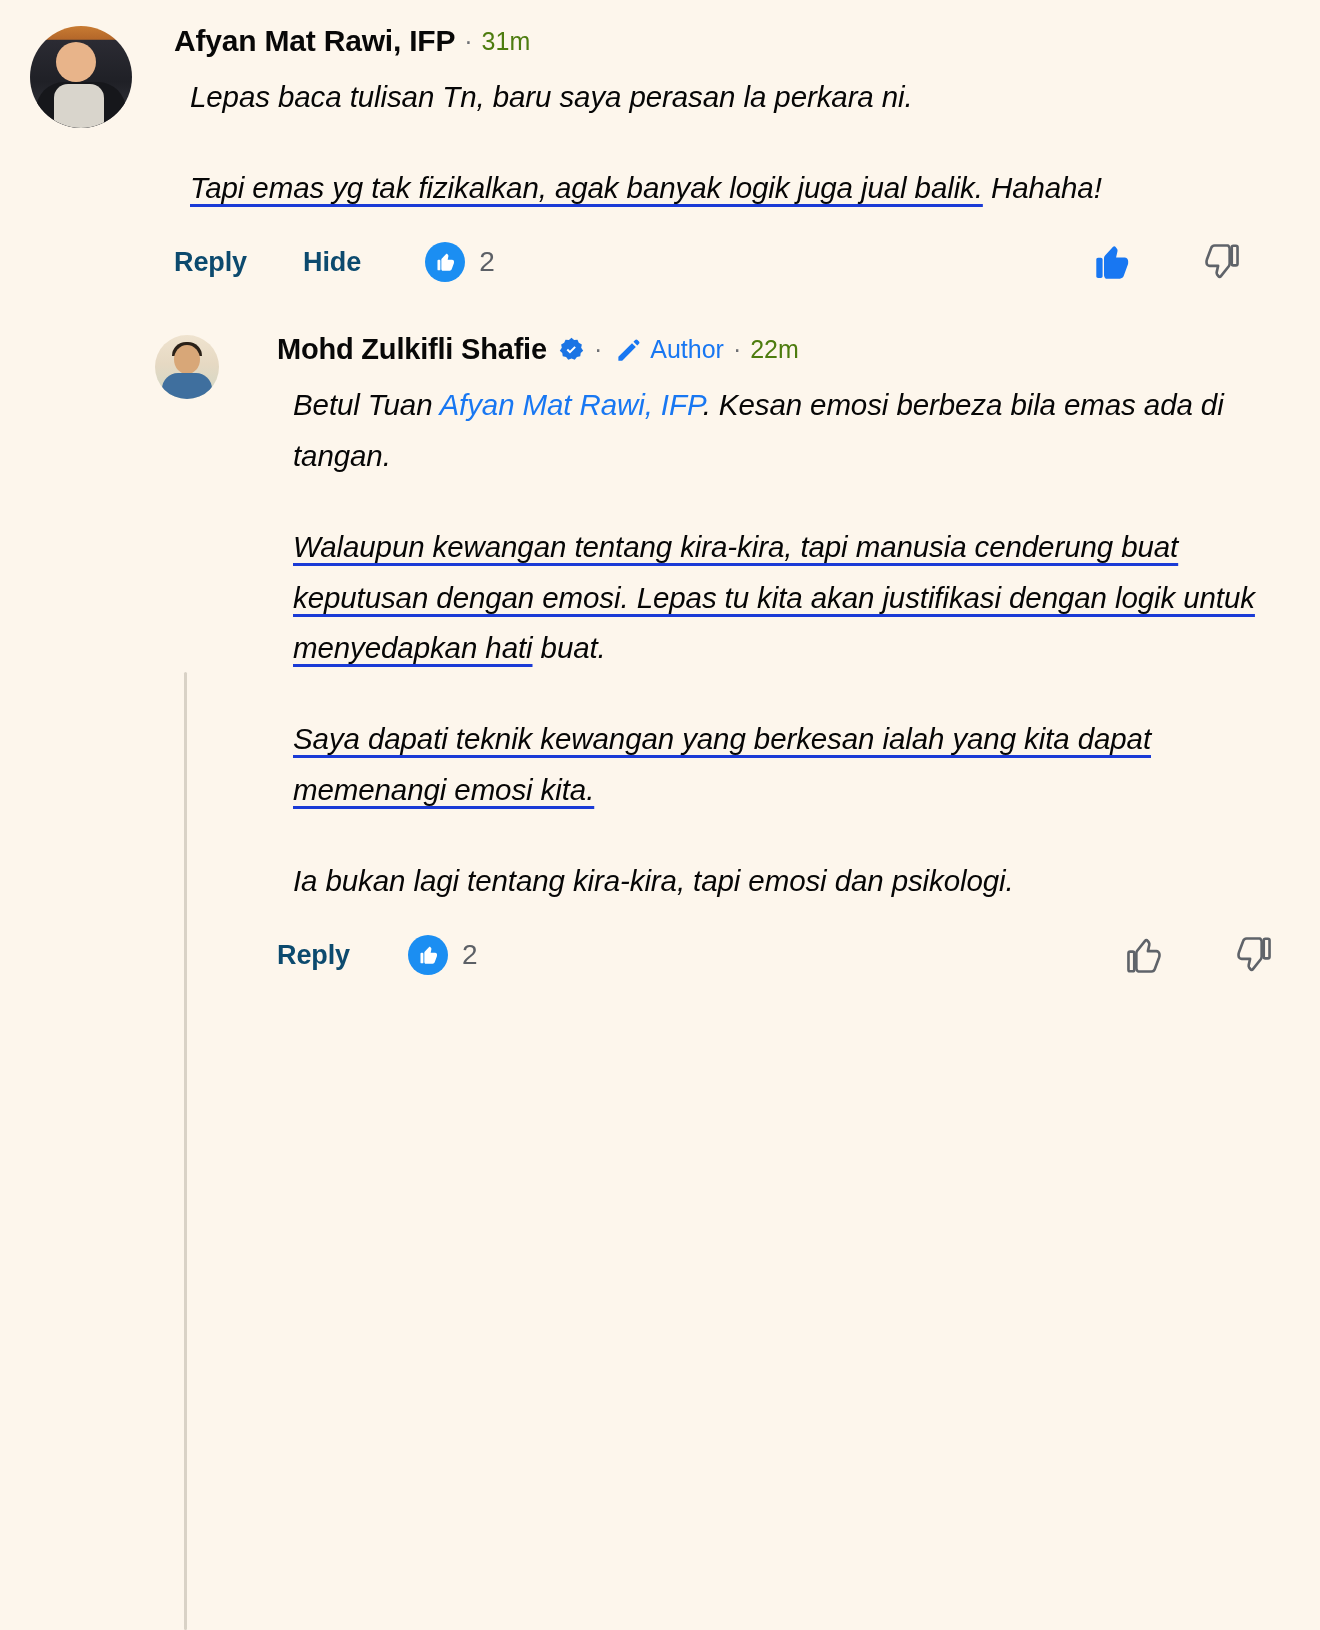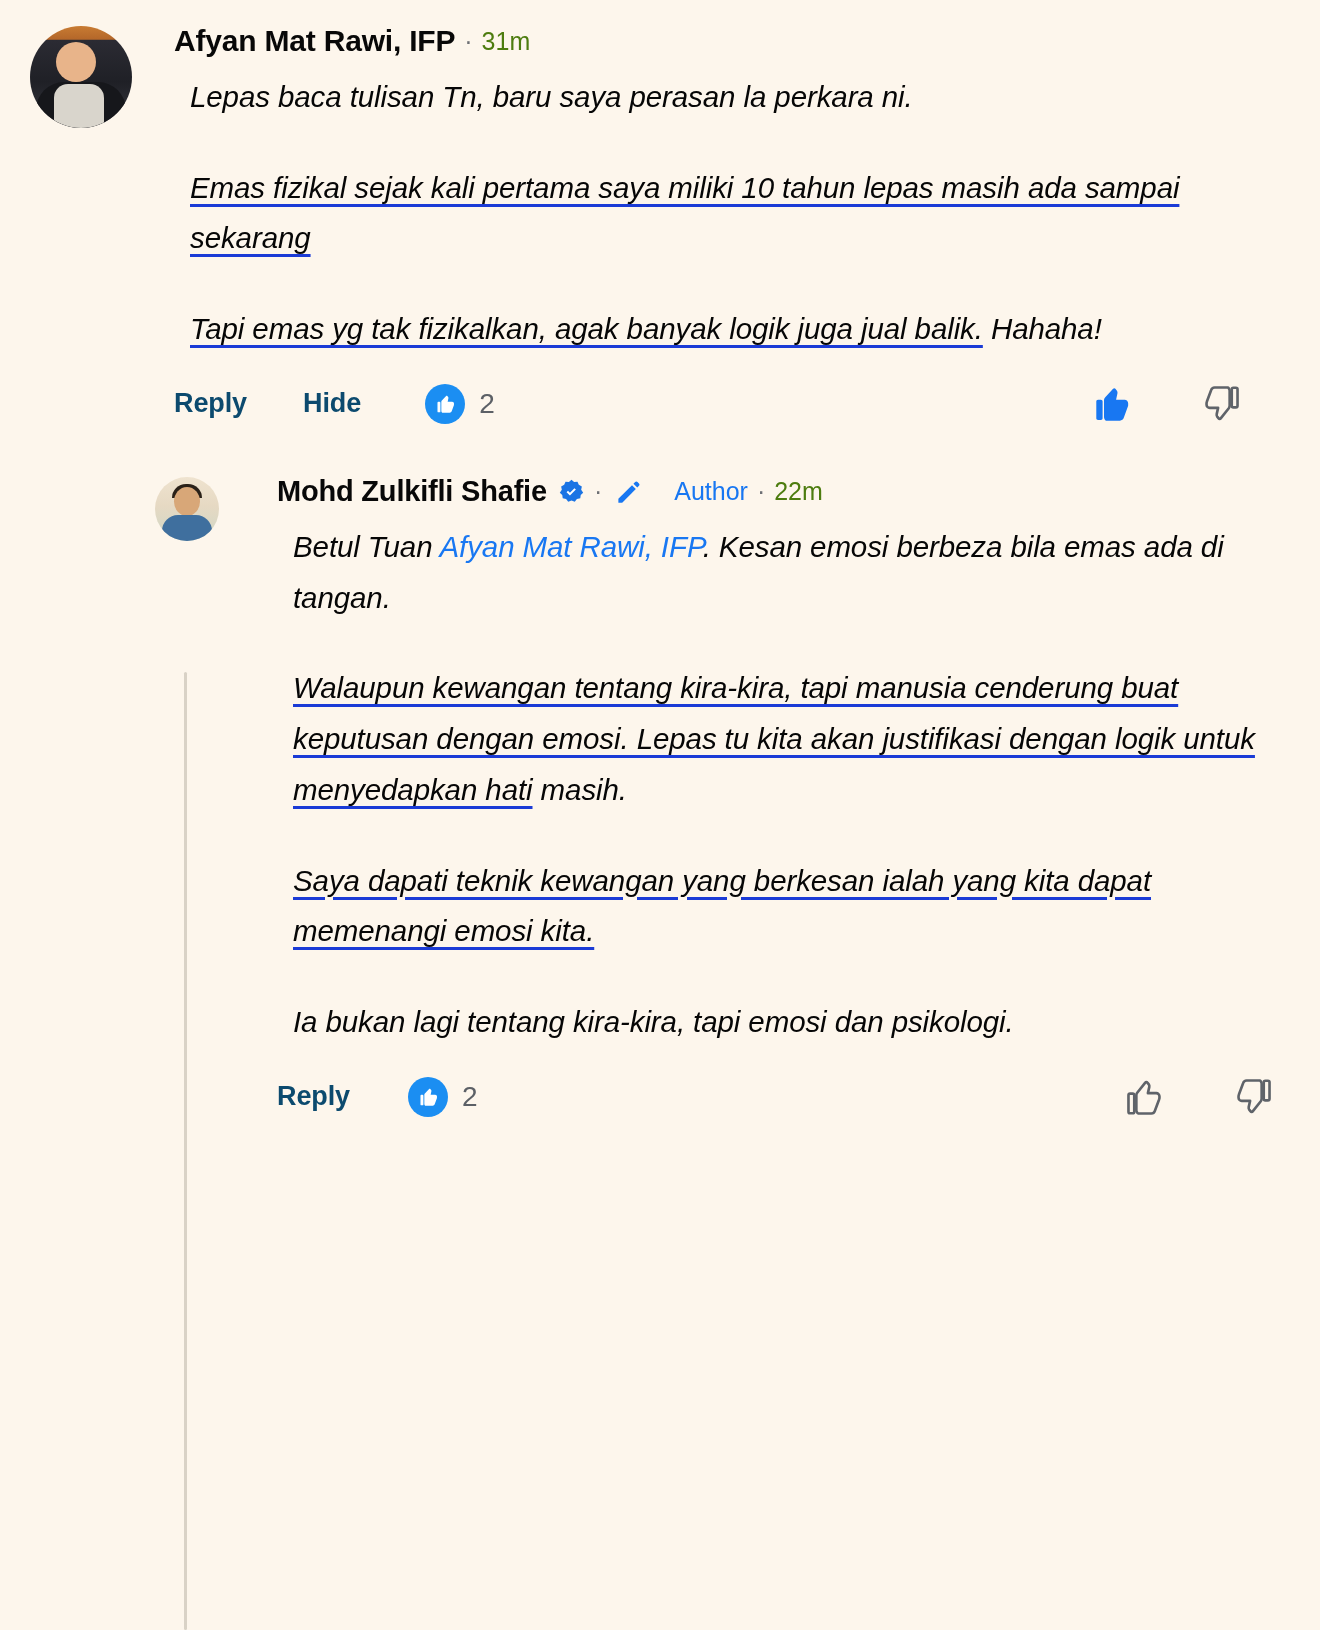--- a/index.html
+++ b/index.html
@@ -116,21 +116,20 @@
     margin-left: 11px;
     position: relative;
   }
   .verified svg { display: block; }
   .author-tag {
     display: inline-flex;
     align-items: center;
     color: #1877f2;
     font-size: 25px;
     margin-left: 4px;
-    gap: 24px;
   }
   .pencil {
     display: inline-block;
     width: 27px; height: 27px;
     margin-right: 8px;
     position: relative;
     top: 1px;
   }
 
   
@@ -217,23 +216,20 @@
 
       <div class="meta">
         <span class="author-name">Afyan Mat Rawi, IFP</span>
         <span class="dot-sep">·</span>
         <span class="time">31m</span>
       </div>
 
       <div class="ctext">
         <p class="para">
           <span>Lepas baca tulisan Tn, baru saya perasan la perkara ni.</span>
-        </p>
-        <p class="para">
-          <span class="ul">Emas fizikal sejak kali pertama saya miliki 10 tahun lepas masih ada sampai sekarang</span>
         </p>
         <p class="para">
           <span class="ul">Tapi emas yg tak fizikalkan, agak banyak logik juga jual balik.</span><span> Hahaha!</span>
         </p>
       </div>
 
       <div class="actions">
         <span class="act">Reply</span>
         <span class="act">Hide</span>
 
@@ -299,21 +295,21 @@
         </span>
         <span class="dot-sep">·</span>
         <span class="time">22m</span>
       </div>
 
       <div class="ctext">
         <p class="para">
           <span>Betul Tuan </span><span class="mention">Afyan Mat Rawi, IFP</span><span>. Kesan emosi berbeza bila emas ada di tangan.</span>
         </p>
         <p class="para">
-          <span class="ul">Walaupun kewangan tentang kira-kira, tapi manusia cenderung buat keputusan dengan emosi. Lepas tu kita akan justifikasi dengan logik untuk menyedapkan hati</span><span> masih.</span>
+          <span class="ul">Walaupun kewangan tentang kira-kira, tapi manusia cenderung buat keputusan dengan emosi. Lepas tu kita akan justifikasi dengan logik untuk menyedapkan hati</span><span> buat.</span>
         </p>
         <p class="para">
           <span class="ul">Saya dapati teknik kewangan yang berkesan ialah yang kita dapat memenangi emosi kita.</span>
         </p>
         <p class="para">
           <span>Ia bukan lagi tentang kira-kira, tapi emosi dan psikologi.</span>
         </p>
       </div>
 
       <div class="actions">

